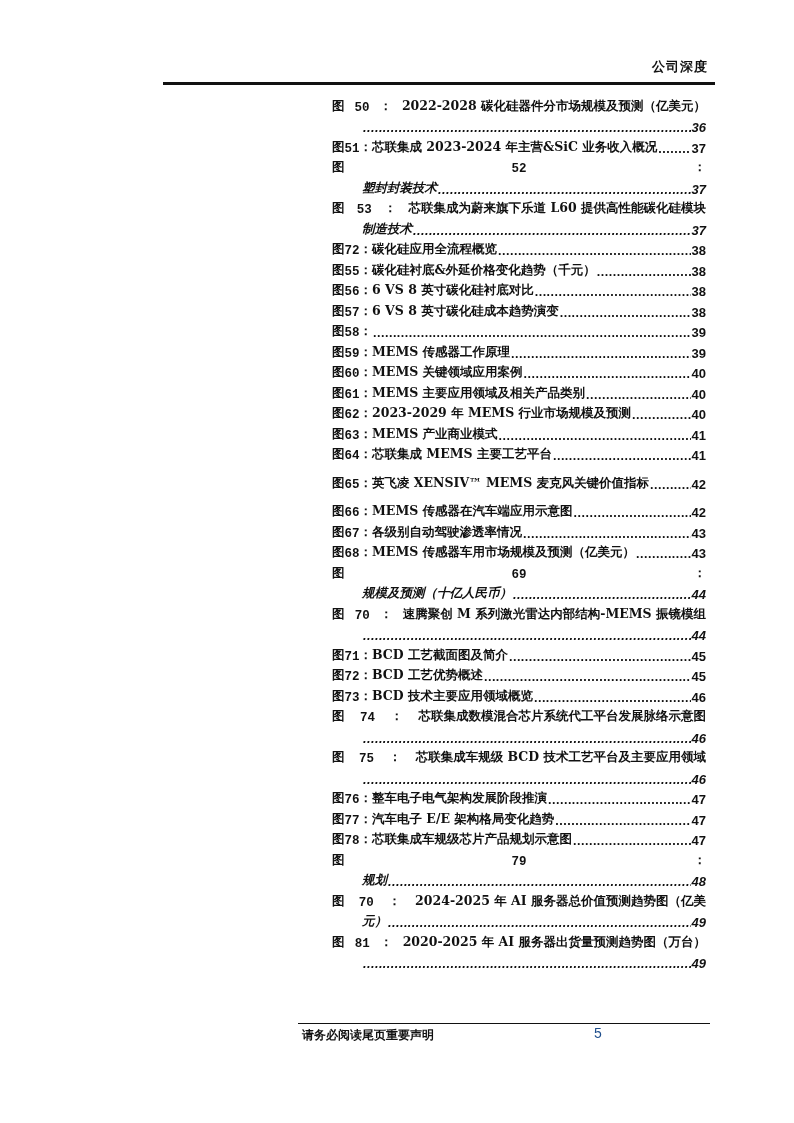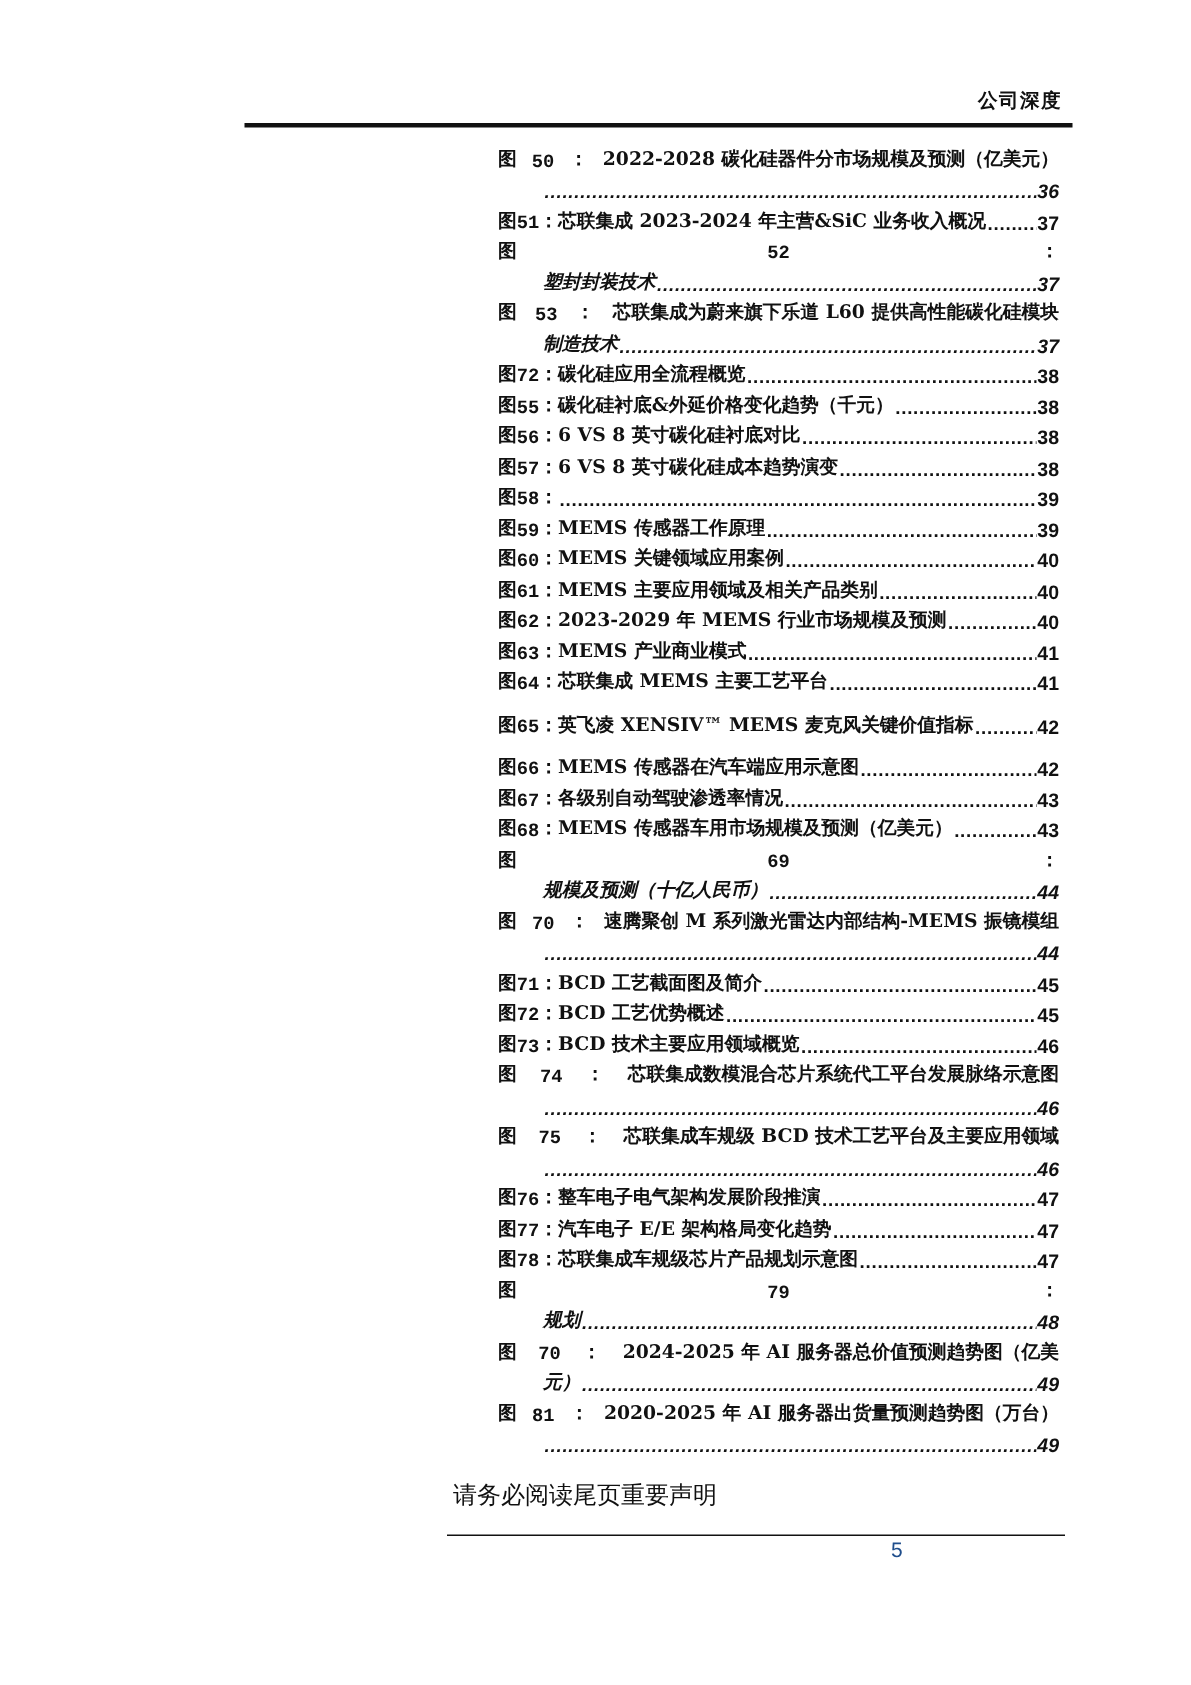--- a/index.html
+++ b/index.html
@@ -11,21 +11,21 @@
   .entry { font-size: 12.5px; font-weight: bold; }
   .line { display: flex; align-items: flex-end; height: 20.5px; white-space: nowrap; }
   .line .lbl { flex: 0 0 auto; }
   .line .num { font-family: Liberation Mono, monospace; }
   .line.cont { padding-left: 30px; font-style: italic; }
   .dots { flex: 1 1 auto; overflow: hidden; font-family: "Liberation Sans", sans-serif; letter-spacing: 0.5px; margin: 0 1px; }
   .dots::before { content: "............................................................................................................................................................................"; }
   .page { flex: 0 0 auto; font-family: "Liberation Sans", sans-serif; font-size: 13px; }
   .gap { height: 8px; }
   .footer-rule { position: absolute; left: 298px; top: 1023px; width: 412px; height: 1px; background: #111; }
-  .footer-note { position: absolute; left: 302px; top: 987px; font-size: 16px; font-weight: normal; }
+  .footer-note { position: absolute; left: 302px; top: 1027px; font-size: 12px; font-weight: bold; }
   .footer-page { position: absolute; left: 594px; top: 1025px; font-size: 14px; color: #1f4e8c; font-family: "Liberation Sans", sans-serif; }
 </style>
 </head>
 <body>
 
 <div class="header-title">公司深度</div>
 <div class="header-rule"></div>
 
 <div class="toc" id="toc">
     <div class="entry">

